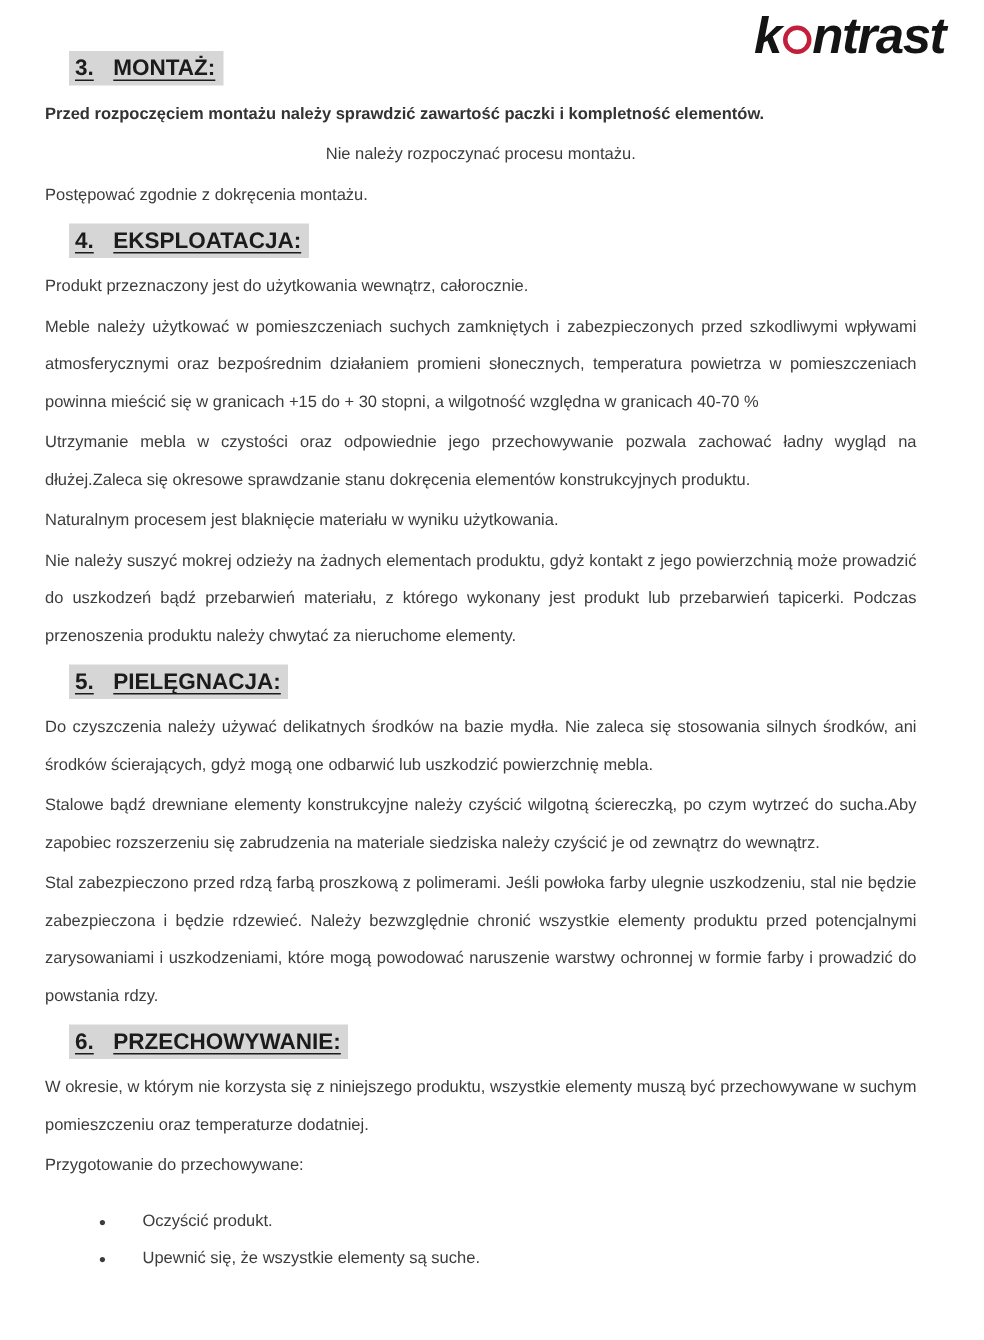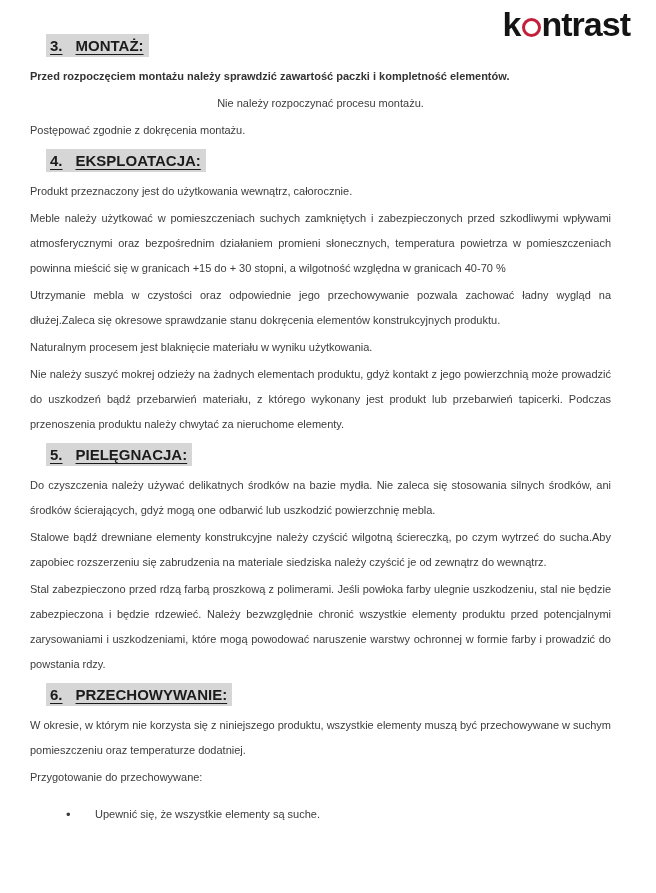--- a/index.html
+++ b/index.html
@@ -19,20 +19,21 @@
   .logo {
     position: absolute;
     top: 5px;
     right: 26px;
     font-size: 34px;
     font-weight: bold;
     letter-spacing: -1px;
     color: #141414;
     white-space: nowrap;
     line-height: 38px;
+    font-style: italic;
   }
   .logo .o-ring {
     display: inline-block;
     width: 13px;
     height: 13px;
     border: 3.5px solid #c21f3a;
     border-radius: 50%;
     vertical-align: -1px;
     margin: 0 1px;
   }
@@ -136,14 +137,15 @@
 <div class="heading-row">
   <span class="heading">
     <span class="num">6.</span><span>PRZECHOWYWANIE:</span>
   </span>
 </div>
 
 <p class="p">W okresie, w którym nie korzysta się z niniejszego produktu, wszystkie elementy muszą być przechowywane w suchym pomieszczeniu oraz temperaturze dodatniej.</p>
 <p class="p single">Przygotowanie do przechowywane:</p>
 
 <ul class="bullets">
+  <li><span>Oczyścić produkt.</span></li>
   <li><span>Upewnić się, że wszystkie elementy są suche.</span></li>
 </ul>
 
 </body></html>

